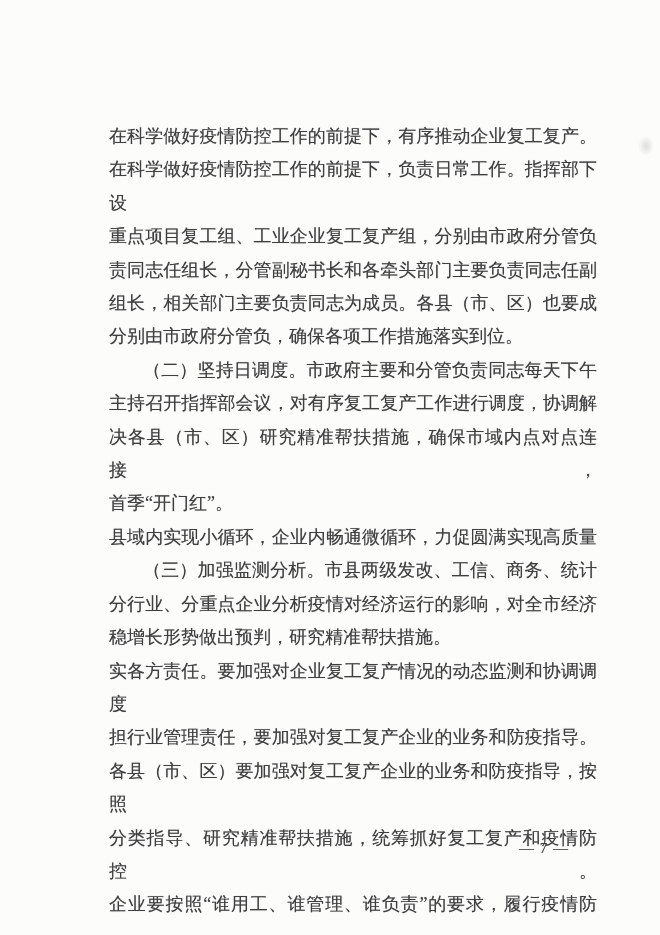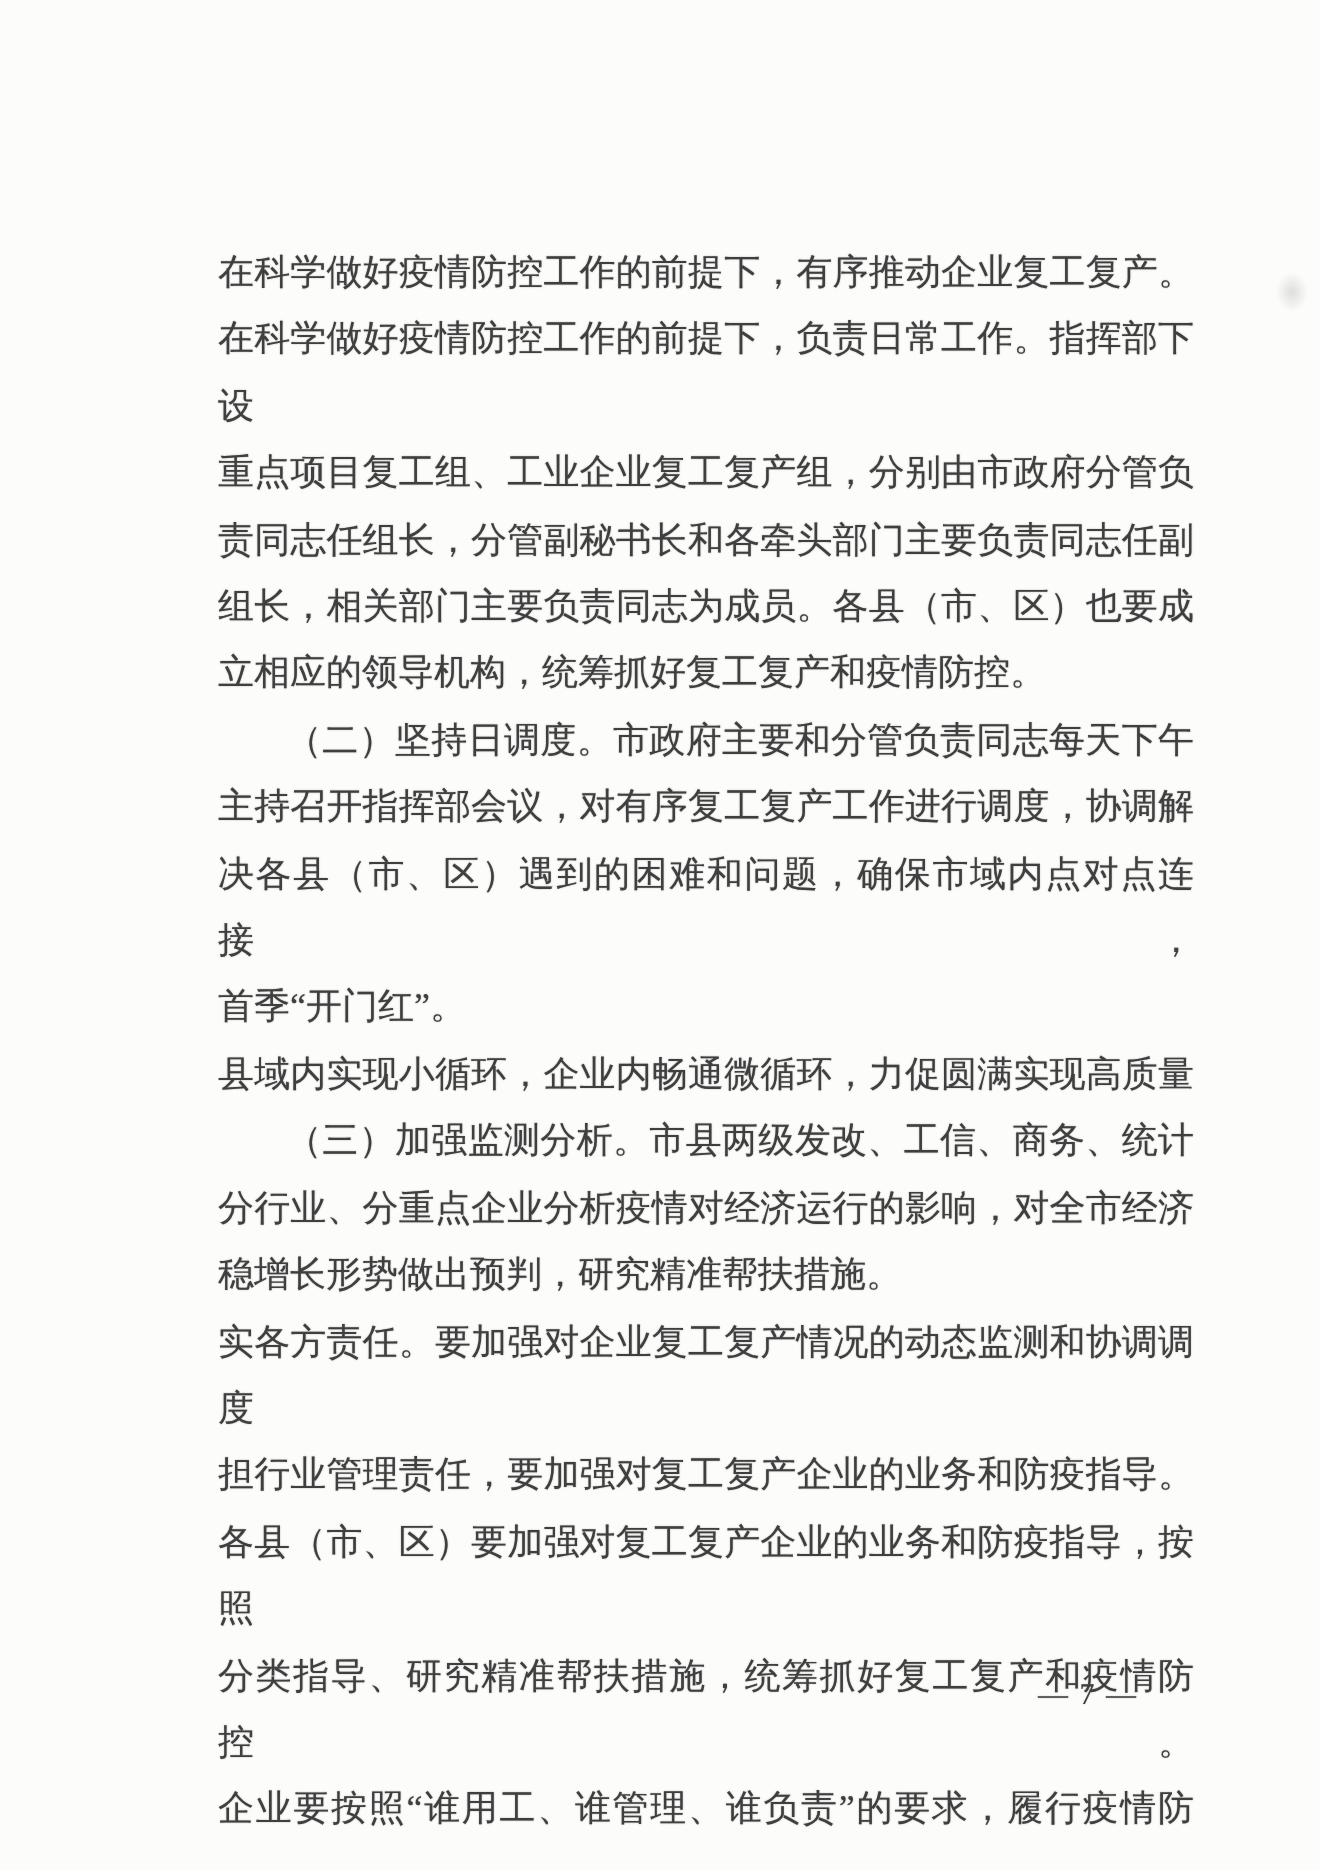--- a/index.html
+++ b/index.html
@@ -51,24 +51,24 @@
 </head>
 <body>
 
 <div class="page">
   <div class="doc-body">
       <div class="line"><span>在科学做好疫情防控工作的前提下，有序推动企业复工复产。</span></div>
       <div class="line"><span>在科学做好疫情防控工作的前提下，负责日常工作。指挥部下设</span></div>
       <div class="line"><span>重点项目复工组、工业企业复工复产组，分别由市政府分管负</span></div>
       <div class="line"><span>责同志任组长，分管副秘书长和各牵头部门主要负责同志任副</span></div>
       <div class="line"><span>组长，相关部门主要负责同志为成员。各县（市、区）也要成</span></div>
-      <div class="line last"><span>立相应的领导机构，统筹抓好复工复产和疫情防控。</span></div>
+      <div class="line last"><span>分别由市政府分管负，确保各项工作措施落实到位。</span></div>
       <div class="line indent"><span class="b">（二）坚持日调度。</span><span>市政府主要和分管负责同志每天下午</span></div>
       <div class="line"><span>主持召开指挥部会议，对有序复工复产工作进行调度，协调解</span></div>
-      <div class="line"><span>决各县（市、区）遇到的困难和问题，确保市域内点对点连接，</span></div>
+      <div class="line"><span>决各县（市、区）研究精准帮扶措施，确保市域内点对点连接，</span></div>
       <div class="line last"><span>首季“开门红”。</span></div>
       <div class="line"><span>县域内实现小循环，企业内畅通微循环，力促圆满实现高质量</span></div>
       <div class="line indent"><span class="b">（三）加强监测分析。</span><span>市县两级发改、工信、商务、统计</span></div>
       <div class="line"><span>分行业、分重点企业分析疫情对经济运行的影响，对全市经济</span></div>
       <div class="line last"><span>稳增长形势做出预判，研究精准帮扶措施。</span></div>
       <div class="line"><span>实各方责任。要加强对企业复工复产情况的动态监测和协调调度</span></div>
       <div class="line"><span>担行业管理责任，要加强对复工复产企业的业务和防疫指导。</span></div>
       <div class="line"><span>各县（市、区）要加强对复工复产企业的业务和防疫指导，按照</span></div>
       <div class="line"><span>分类指导、研究精准帮扶措施，统筹抓好复工复产和疫情防控。</span></div>
       <div class="line"><span>企业要按照“谁用工、谁管理、谁负责”的要求，履行疫情防</span></div>

